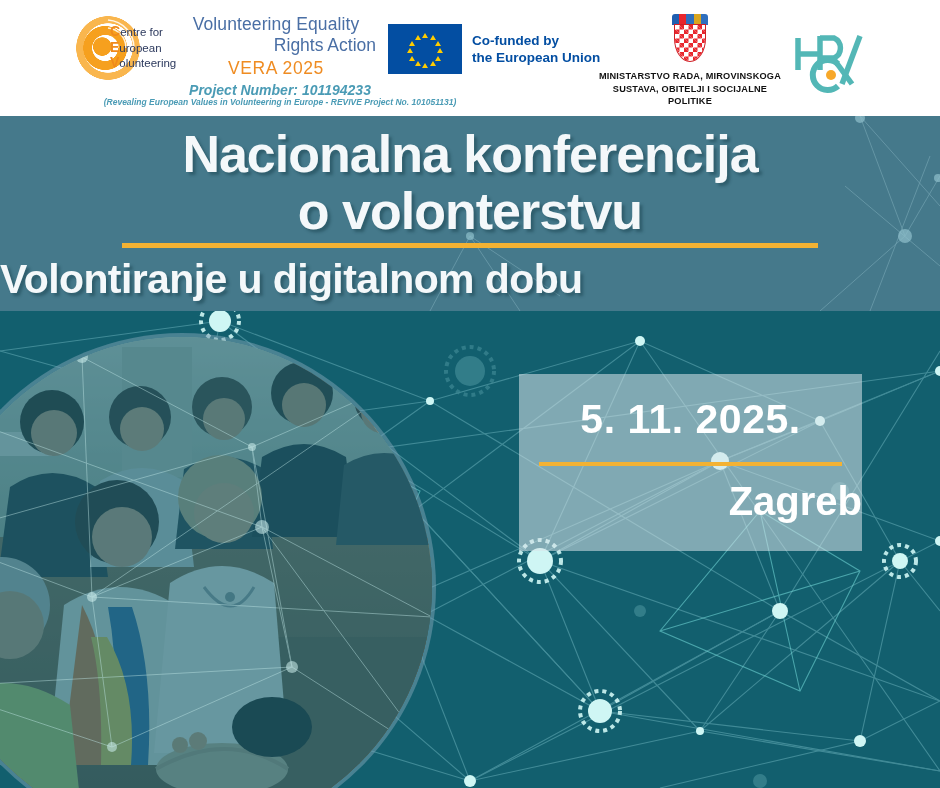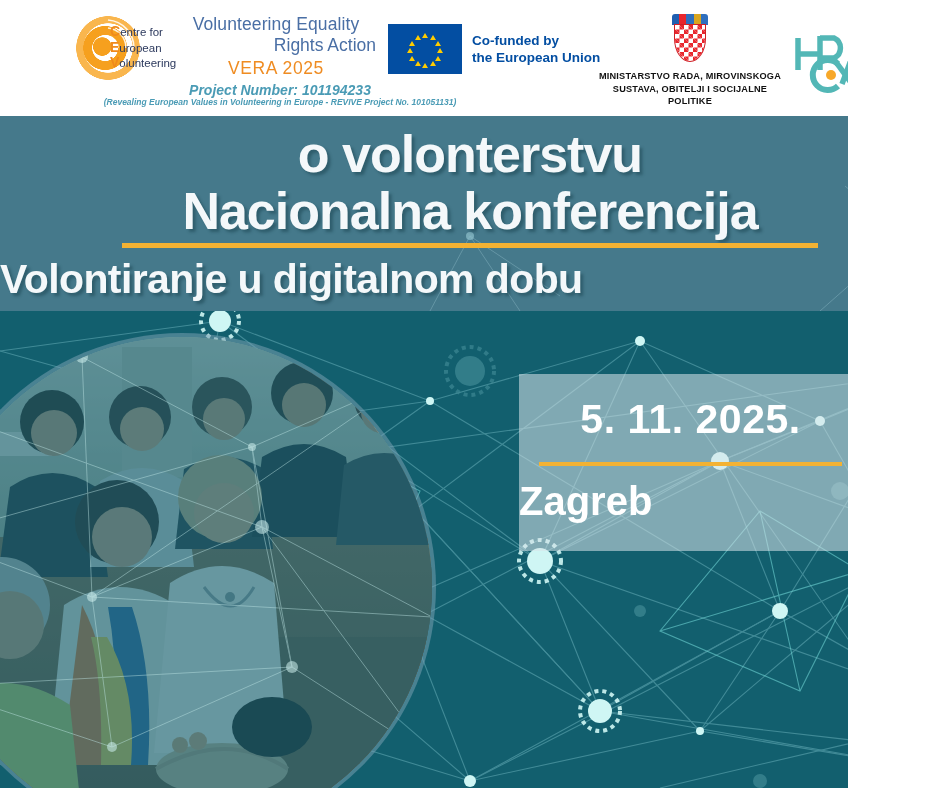--- a/index.html
+++ b/index.html
@@ -2,21 +2,21 @@
 <html><head>
 <meta charset="utf-8">
 <style>
   * { margin:0; padding:0; box-sizing:border-box; }
   html,body { width:940px; height:788px; }
   body {
     font-family:"Liberation Sans", sans-serif;
     background:#ffffff;
     overflow:hidden;
   }
-  .poster { position:relative; width:848px; height:788px; overflow:hidden; background:#a16207; }
+  .poster { position:relative; width:940px; height:788px; overflow:hidden; background:#a16207; }
 
   
   .header {
     position:absolute; left:0; top:0; width:940px; height:116px;
     background:#ffffff; z-index:20;
   }
   .logo-cev { position:absolute; left:72px; top:8px; width:118px; height:80px; }
   .cev-swirl { position:absolute; left:0; top:4px; width:72px; height:72px; border-radius:50%;
      background:
        radial-gradient(circle at 42% 48%, #f6a01e 0 16%, rgba(246,160,30,0) 17%),
@@ -95,21 +95,21 @@
   .photo-tint { position:absolute; inset:0; background:rgba(24,95,110,.42); }
 
   
   .date-box {
     position:absolute; left:519px; top:374px; width:343px; height:177px;
     background:rgba(216,228,234,.56); z-index:14;
   }
   .date-txt { position:absolute; left:0; top:22px; width:343px; text-align:center;
      font-size:41px; font-weight:700; color:#ffffff; letter-spacing:.5px; }
   .rule-date { position:absolute; left:20px; top:88px; width:303px; height:4px; background:#f3b233; }
-  .city-txt { position:absolute; left:0; top:105px; width:343px; text-align:left;
+  .city-txt { position:absolute; left:0; top:105px; width:343px; text-align:right;
      font-size:40px; font-weight:700; color:#ffffff; }
 </style>
 </head>
 <body>
 
 <div class="poster">
 
   <div class="header">
 
     <div class="logo-cev">
@@ -364,22 +364,22 @@
           <circle cx="330" cy="190" r="7"></circle>
         <circle cx="160" cy="260" r="5"></circle>
           <circle cx="360" cy="330" r="6"></circle>
         <circle cx="180" cy="410" r="5"></circle>
           <circle cx="320" cy="110" r="4"></circle>
       </g>
     </svg>
   </div>
 
   <div class="title-wrap">
+    <div class="t-line">Nacionalna konferencija</div>
     <div class="t-line">o volonterstvu</div>
-    <div class="t-line">Nacionalna konferencija</div>
   </div>
   <div class="rule-main"></div>
   <div class="subtitle">Volontiranje u digitalnom dobu</div>
 
   <div class="date-box">
     <div class="date-txt">5. 11. 2025.</div>
     <div class="rule-date"></div>
     <div class="city-txt">Zagreb</div>
   </div>
 

